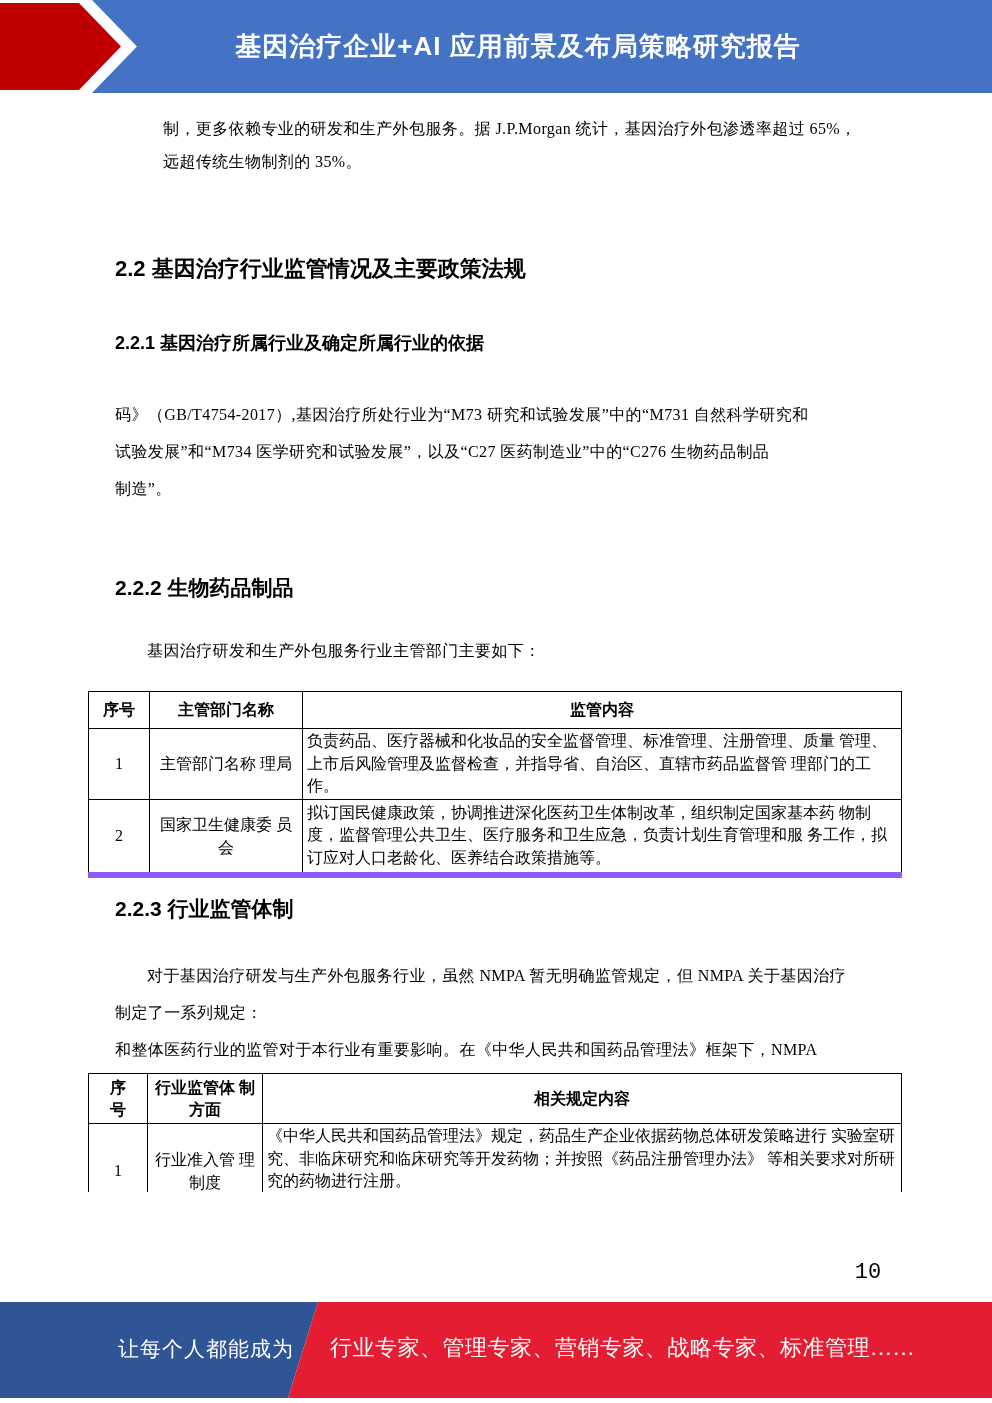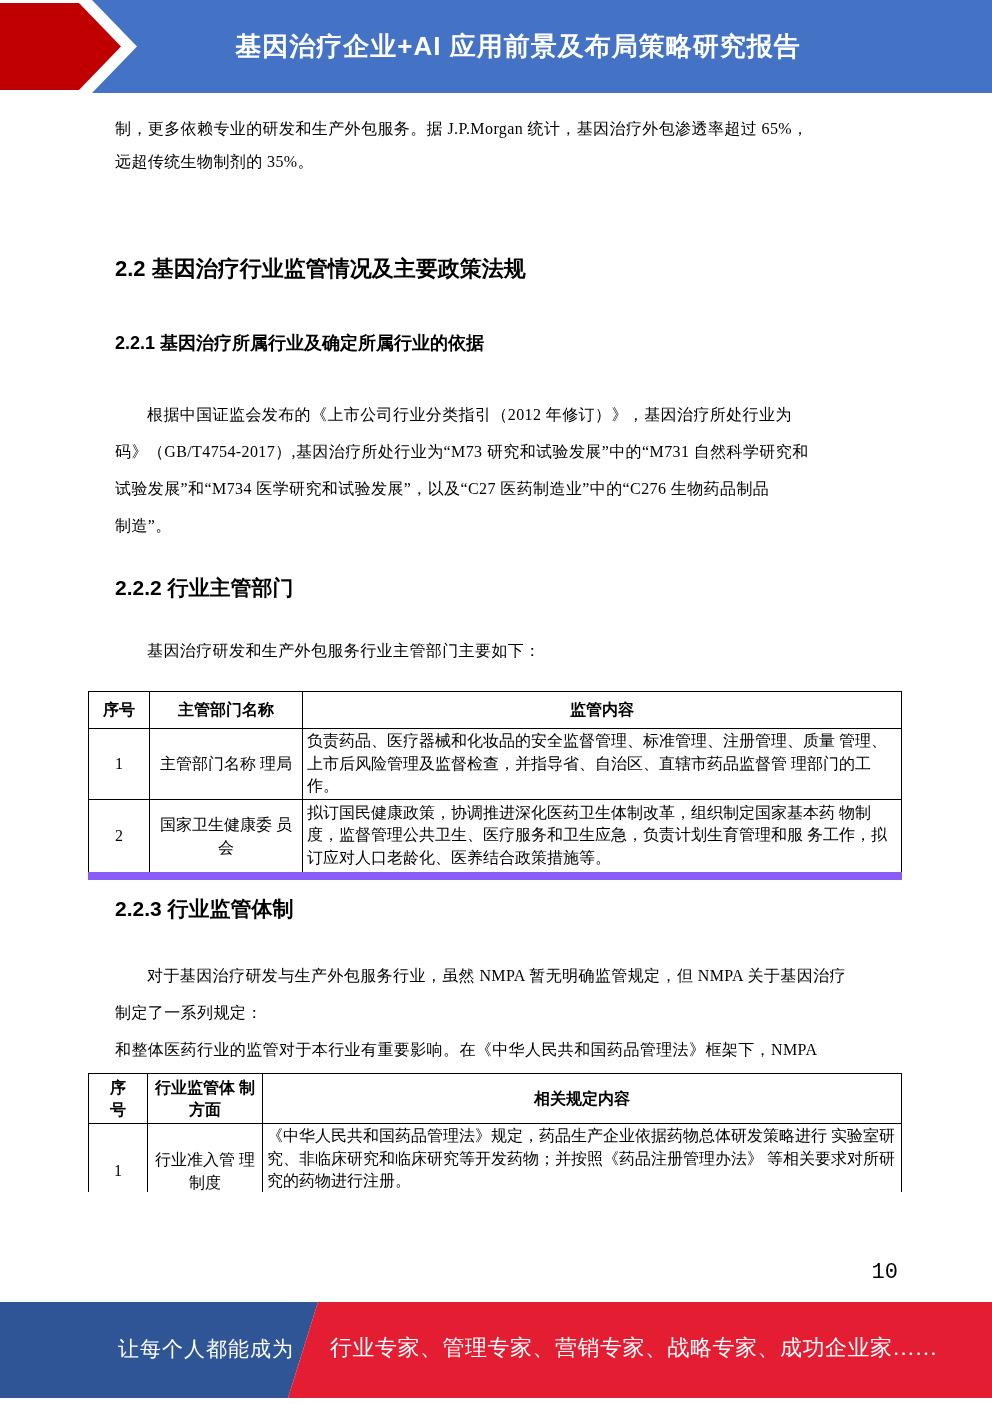--- a/index.html
+++ b/index.html
@@ -32,45 +32,45 @@
   .para .line{white-space:nowrap;}
   .para .indent{padding-left:32px;}
   .h1{
     position:absolute;left:115px;font-weight:700;color:#000;
     font-family:"Liberation Sans","DejaVu Sans",sans-serif;white-space:nowrap;
   }
   #h22{top:254px;font-size:22px;}
   #h221{top:331px;font-size:18px;}
   #h222{top:574px;font-size:21px;}
   #h223{top:895px;font-size:21px;}
-  #p-intro{top:112px;}
+  #p-intro{top:112px;margin-left:48px;}
   #p221{top:396px;line-height:37px;}
   #p222{top:641px;left:147px;white-space:nowrap;font-size:16px;letter-spacing:0.4px;position:absolute;}
   #p223{top:957px;line-height:37px;}
   
   table.doc{border-collapse:collapse;table-layout:fixed;position:absolute;left:88px;width:813px;font-size:16px;}
   table.doc td,table.doc th{border:1px solid #000;padding:1px 4px;vertical-align:middle;font-weight:normal;}
   table.doc th{font-weight:700;text-align:center;}
   td.num{text-align:center;}
   td.name{text-align:center;line-height:23px;}
   td.content{text-align:left;line-height:22.5px;padding:2px 5px;}
   #table1{top:691px;}
   #table1 th{height:34px;}
   #table1 .r1 td{height:66px;}
   #table1 .r2 td{height:70px;}
-  #table1{border-bottom:8px solid #8b5cf6;}
+  #table1{border-bottom:6px solid #8b5cf6;}
   #table2-wrap{position:absolute;top:1073px;left:88px;width:815px;height:119px;overflow:hidden;}
   #table2{position:static;width:813px;}
   #table2 th{height:47px;line-height:22px;}
   #table2 .r1 td{height:92px;border-bottom:none;vertical-align:top;}
   #table2 .r1 td.num,#table2 .r1 td.name{vertical-align:middle;padding-bottom:24px;}
   .prewrap{white-space:pre-line;}
   
   .page-number{
-    position:absolute;top:1260px;left:838px;width:60px;text-align:right;
+    position:absolute;top:1260px;left:838px;width:60px;text-align:center;
     font-size:22px;font-family:"Liberation Mono","DejaVu Sans Mono",monospace;
   }
   .footer-band{position:absolute;top:1302px;left:0;width:832px;height:96px;}
   .footer-band svg{position:absolute;top:0;left:0;}
   .footer-left-text{
     position:absolute;top:33px;left:118px;color:#fff;font-size:21px;letter-spacing:1px;
     font-family:"Liberation Serif","DejaVu Serif",serif;white-space:nowrap;
   }
   .footer-right-text{
     position:absolute;top:31px;left:330px;color:#fff;font-size:22px;letter-spacing:0.5px;
@@ -92,27 +92,26 @@
 
   <div class="para" id="p-intro">
     <div class="line">制，更多依赖专业的研发和生产外包服务。据 J.P.Morgan 统计，基因治疗外包渗透率超过 65%，</div>
     <div class="line">远超传统生物制剂的 35%。</div>
   </div>
 
   <div class="h1" id="h22">2.2 基因治疗行业监管情况及主要政策法规</div>
   <div class="h1" id="h221">2.2.1 基因治疗所属行业及确定所属行业的依据</div>
 
   <div class="para" id="p221">
-    <div class="line indent">根据中国证监会发布的《上市公司行业分类指引（2012 年修订）》，基因治疗所处行业为</div>
     <div class="line">码》（GB/T4754-2017）,基因治疗所处行业为“M73 研究和试验发展”中的“M731 自然科学研究和</div>
     <div class="line">试验发展”和“M734 医学研究和试验发展”，以及“C27 医药制造业”中的“C276 生物药品制品</div>
     <div class="line">制造”。</div>
   </div>
 
-  <div class="h1" id="h222">2.2.2 行业主管部门</div>
+  <div class="h1" id="h222">2.2.2 生物药品制品</div>
   <div id="p222">基因治疗研发和生产外包服务行业主管部门主要如下：</div>
 
   <table class="doc" id="table1">
     <colgroup>
         <col style="width:61px">
         <col style="width:153px">
         <col style="width:599px">
       </colgroup>
     <tbody>
         <tr>
@@ -165,16 +164,16 @@
   </div>
 
   <div class="page-number">10</div>
 
   <div class="footer-band">
     <svg width="992" height="96" viewBox="0 0 992 96">
       <polygon points="0,0 318,0 288,96 0,96" fill="var(--footer-blue)"></polygon>
       <polygon points="318,0 992,0 992,96 288,96" fill="var(--footer-red)"></polygon>
     </svg>
     <div class="footer-left-text">让每个人都能成为</div>
-    <div class="footer-right-text">行业专家、管理专家、营销专家、战略专家、成功企业家……</div>
+    <div class="footer-right-text">行业专家、管理专家、营销专家、战略专家、标准管理……</div>
   </div>
 
 </div>
 
 </body></html>

